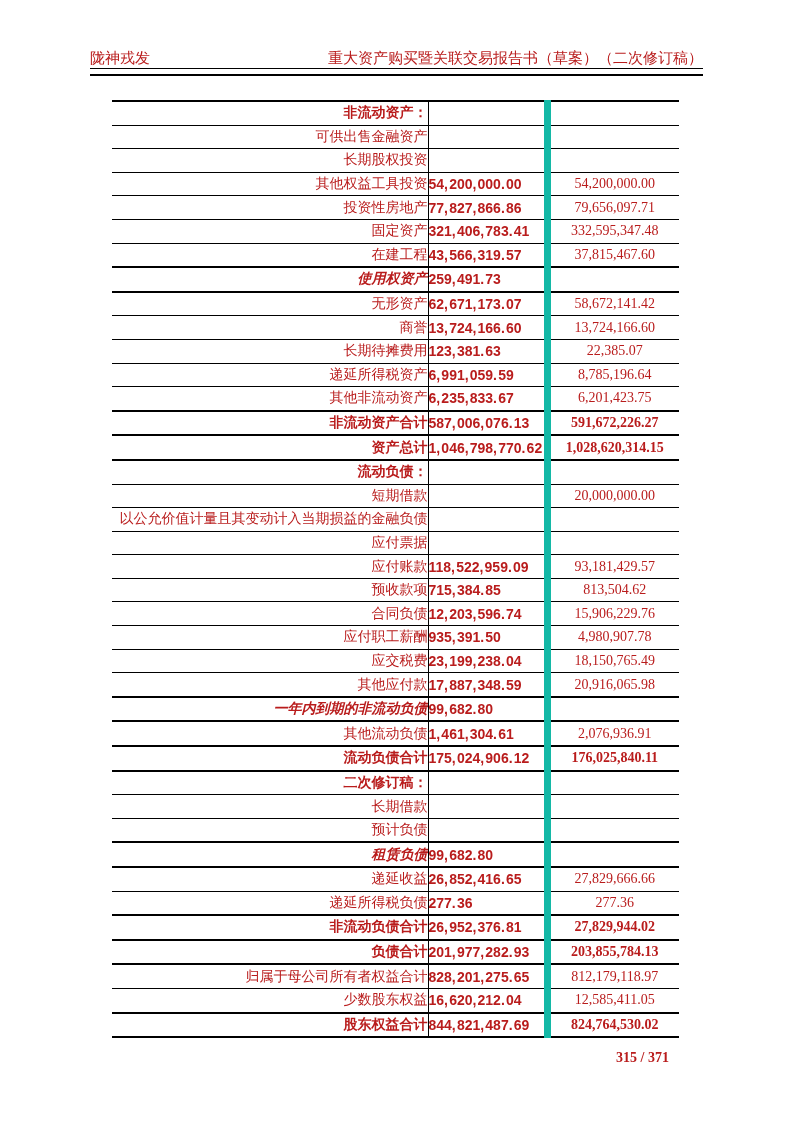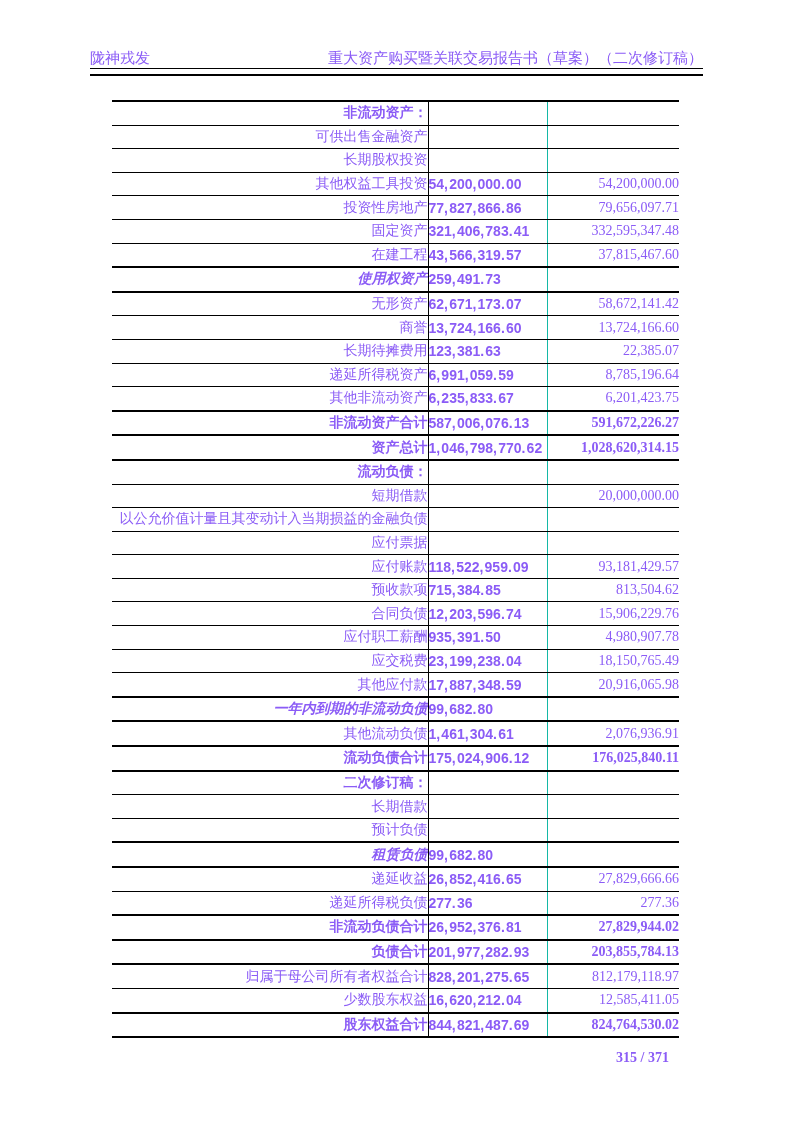--- a/index.html
+++ b/index.html
@@ -1,21 +1,21 @@
 <!DOCTYPE html>
 <html><head>
 <meta charset="utf-8">
 <style>
   html, body { margin: 0; padding: 0; background: #ffffff; }
   .page {
     position: relative;
     width: 793px;
     height: 1122px;
     background: #ffffff;
-    color: #8b5cf6;
+    color: #b91c1c;
     font-family: "Liberation Serif", "DejaVu Serif", serif;
     overflow: hidden;
     box-sizing: border-box;
   }
   
   .doc-header { margin: 0 90px; padding-top: 50px; }
   .doc-header-row {
     display: flex;
     justify-content: space-between;
     align-items: flex-end;
@@ -44,22 +44,22 @@
   td.c1 { padding-left: 5px; white-space: nowrap; text-align: right; }
   td.c2 {
     border-left: 1px solid #000;
     padding-right: 5px;
     font-family: "Liberation Sans", "DejaVu Sans", sans-serif;
     font-weight: bold;
     font-size: 12.5px;
     white-space: nowrap;
   }
   td.c3 {
-    border-left: 1px solid #14b8a6;
-    text-align: right;
+    border-left: 7px solid #14b8a6;
+    text-align: center;
     padding-right: 5px;
     font-size: 14.5px;
     white-space: nowrap;
   }
   tr.section td.c1 { font-weight: bold; }
   tr.total td, tr.lease td { border-top: 2px solid #000; border-bottom: 2px solid #000; }
   tr.total td.c1, tr.total td.c3 { font-weight: bold; margin-left: 40px; }
   tr.lease td.c1 { font-weight: bold; font-style: italic; }
   table.bs tr:last-child td { border-bottom: 2.5px solid #000; }
   

